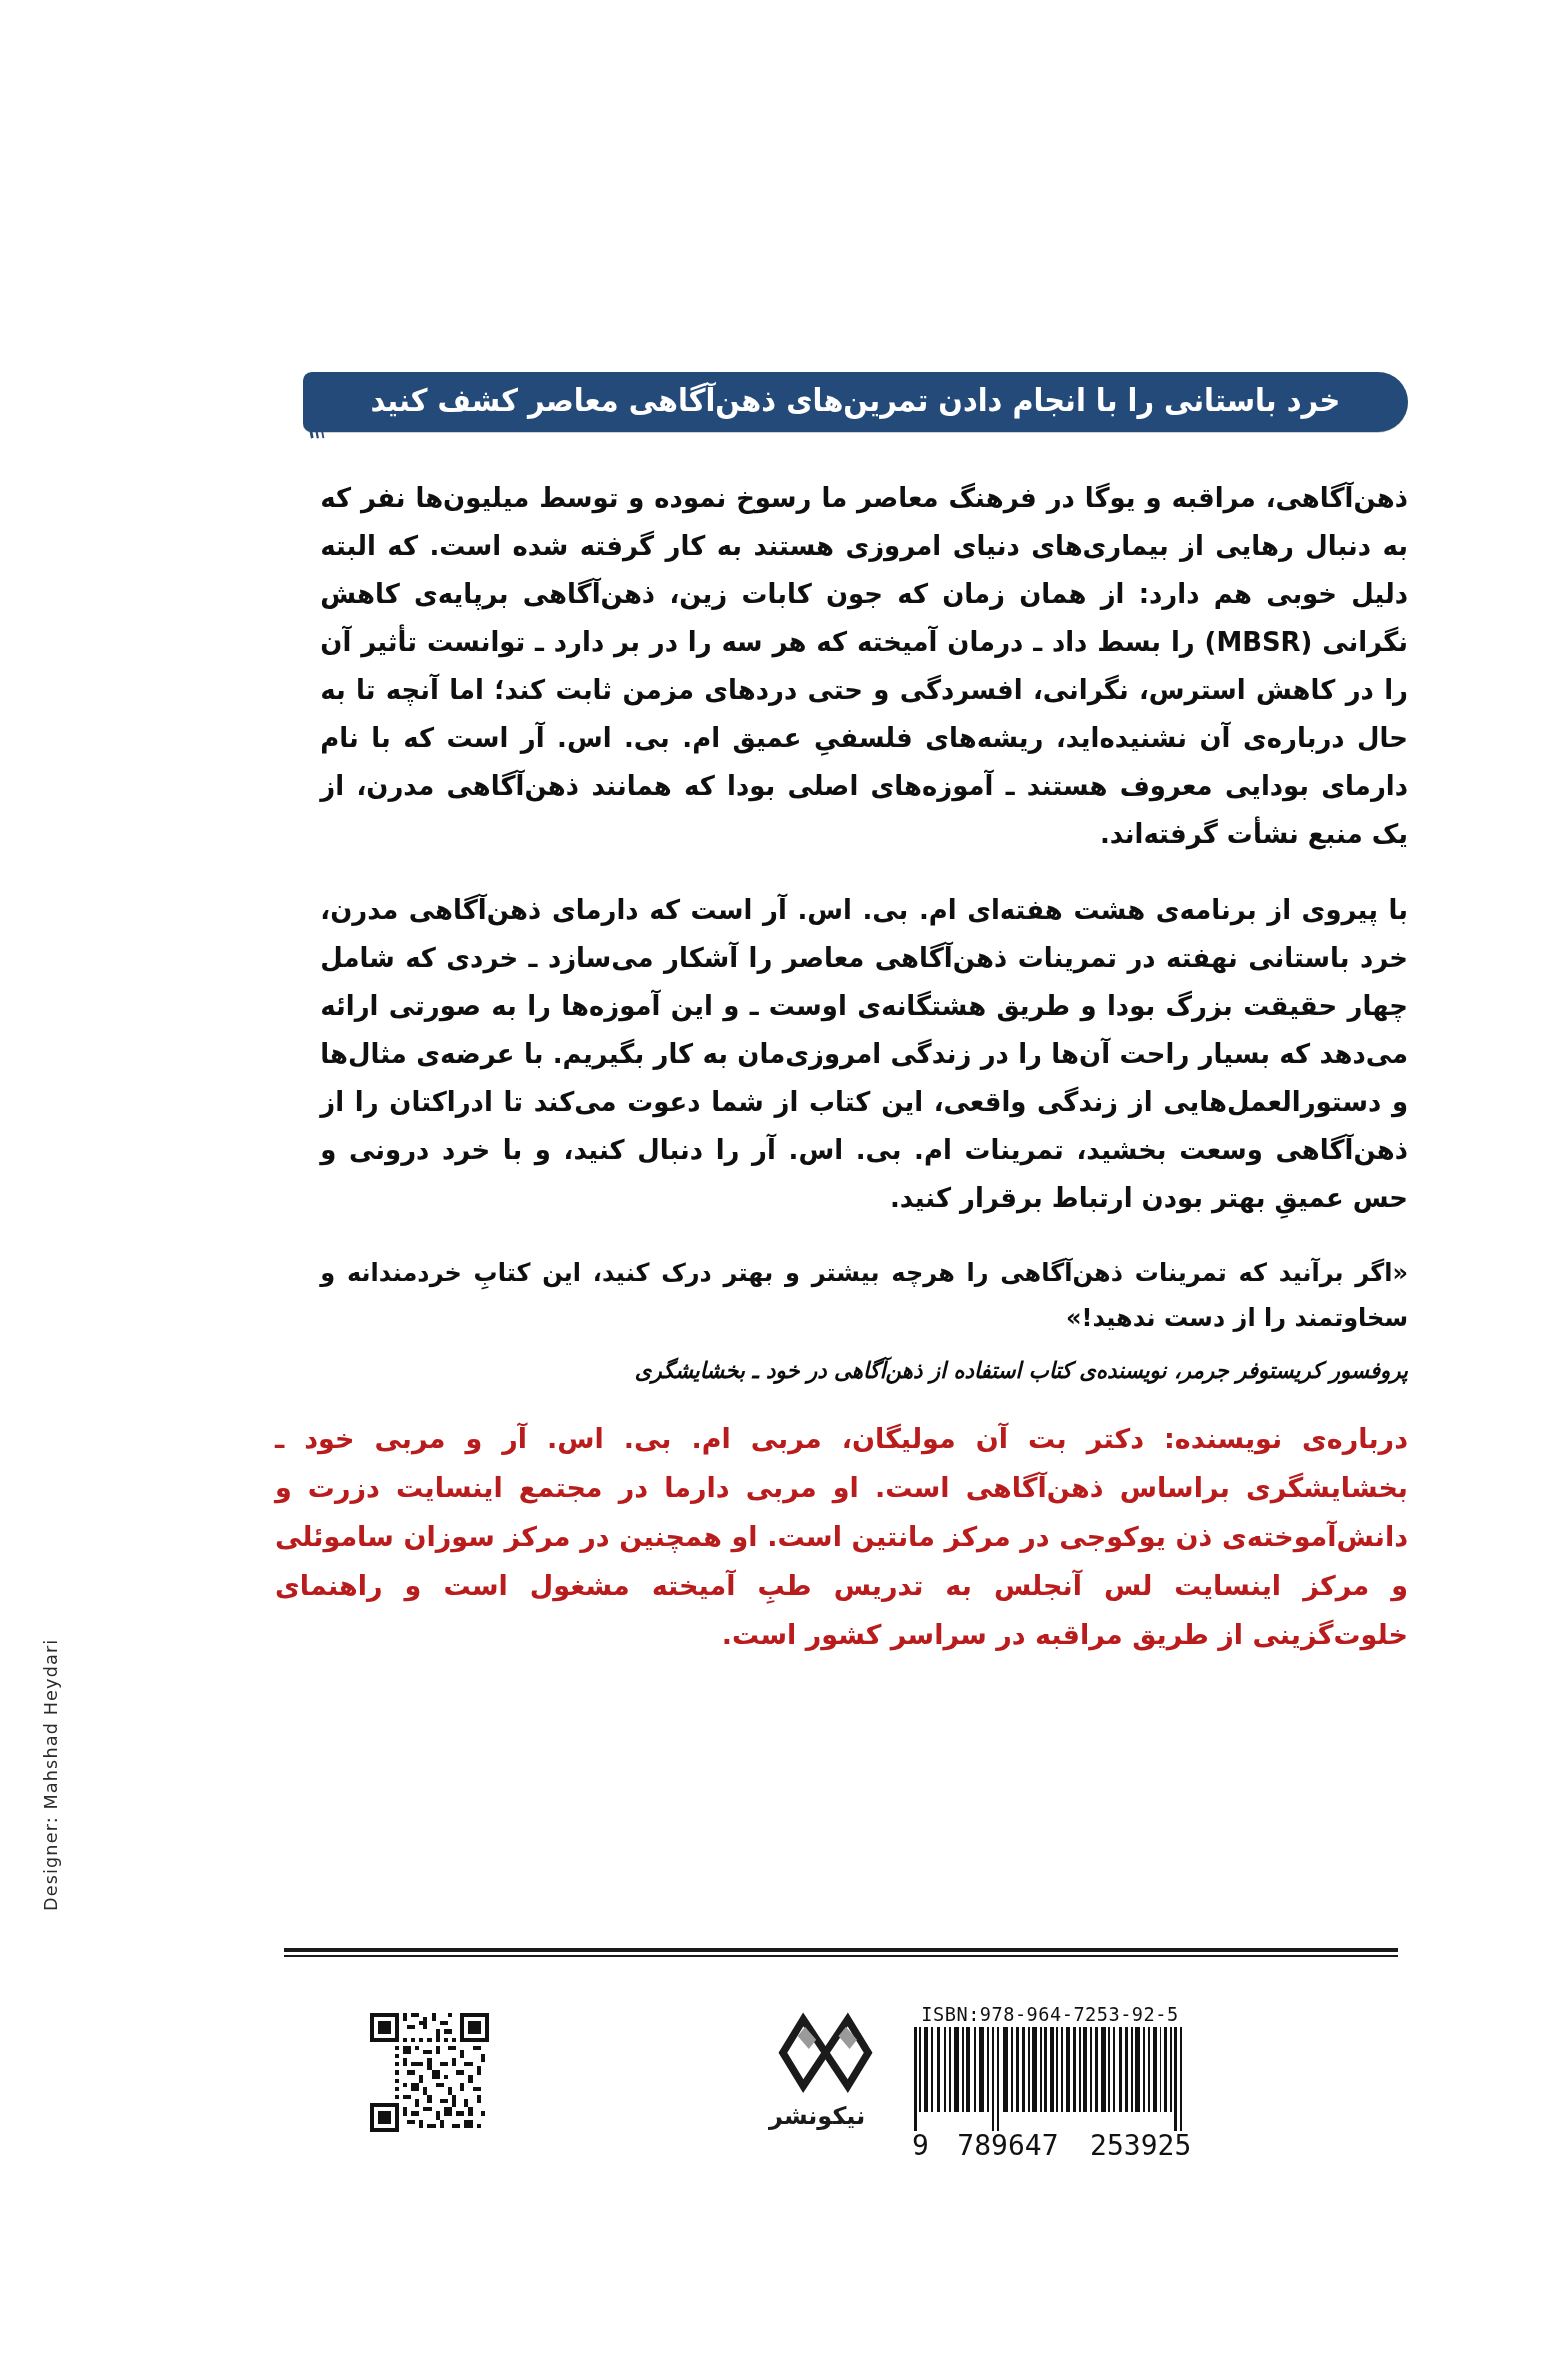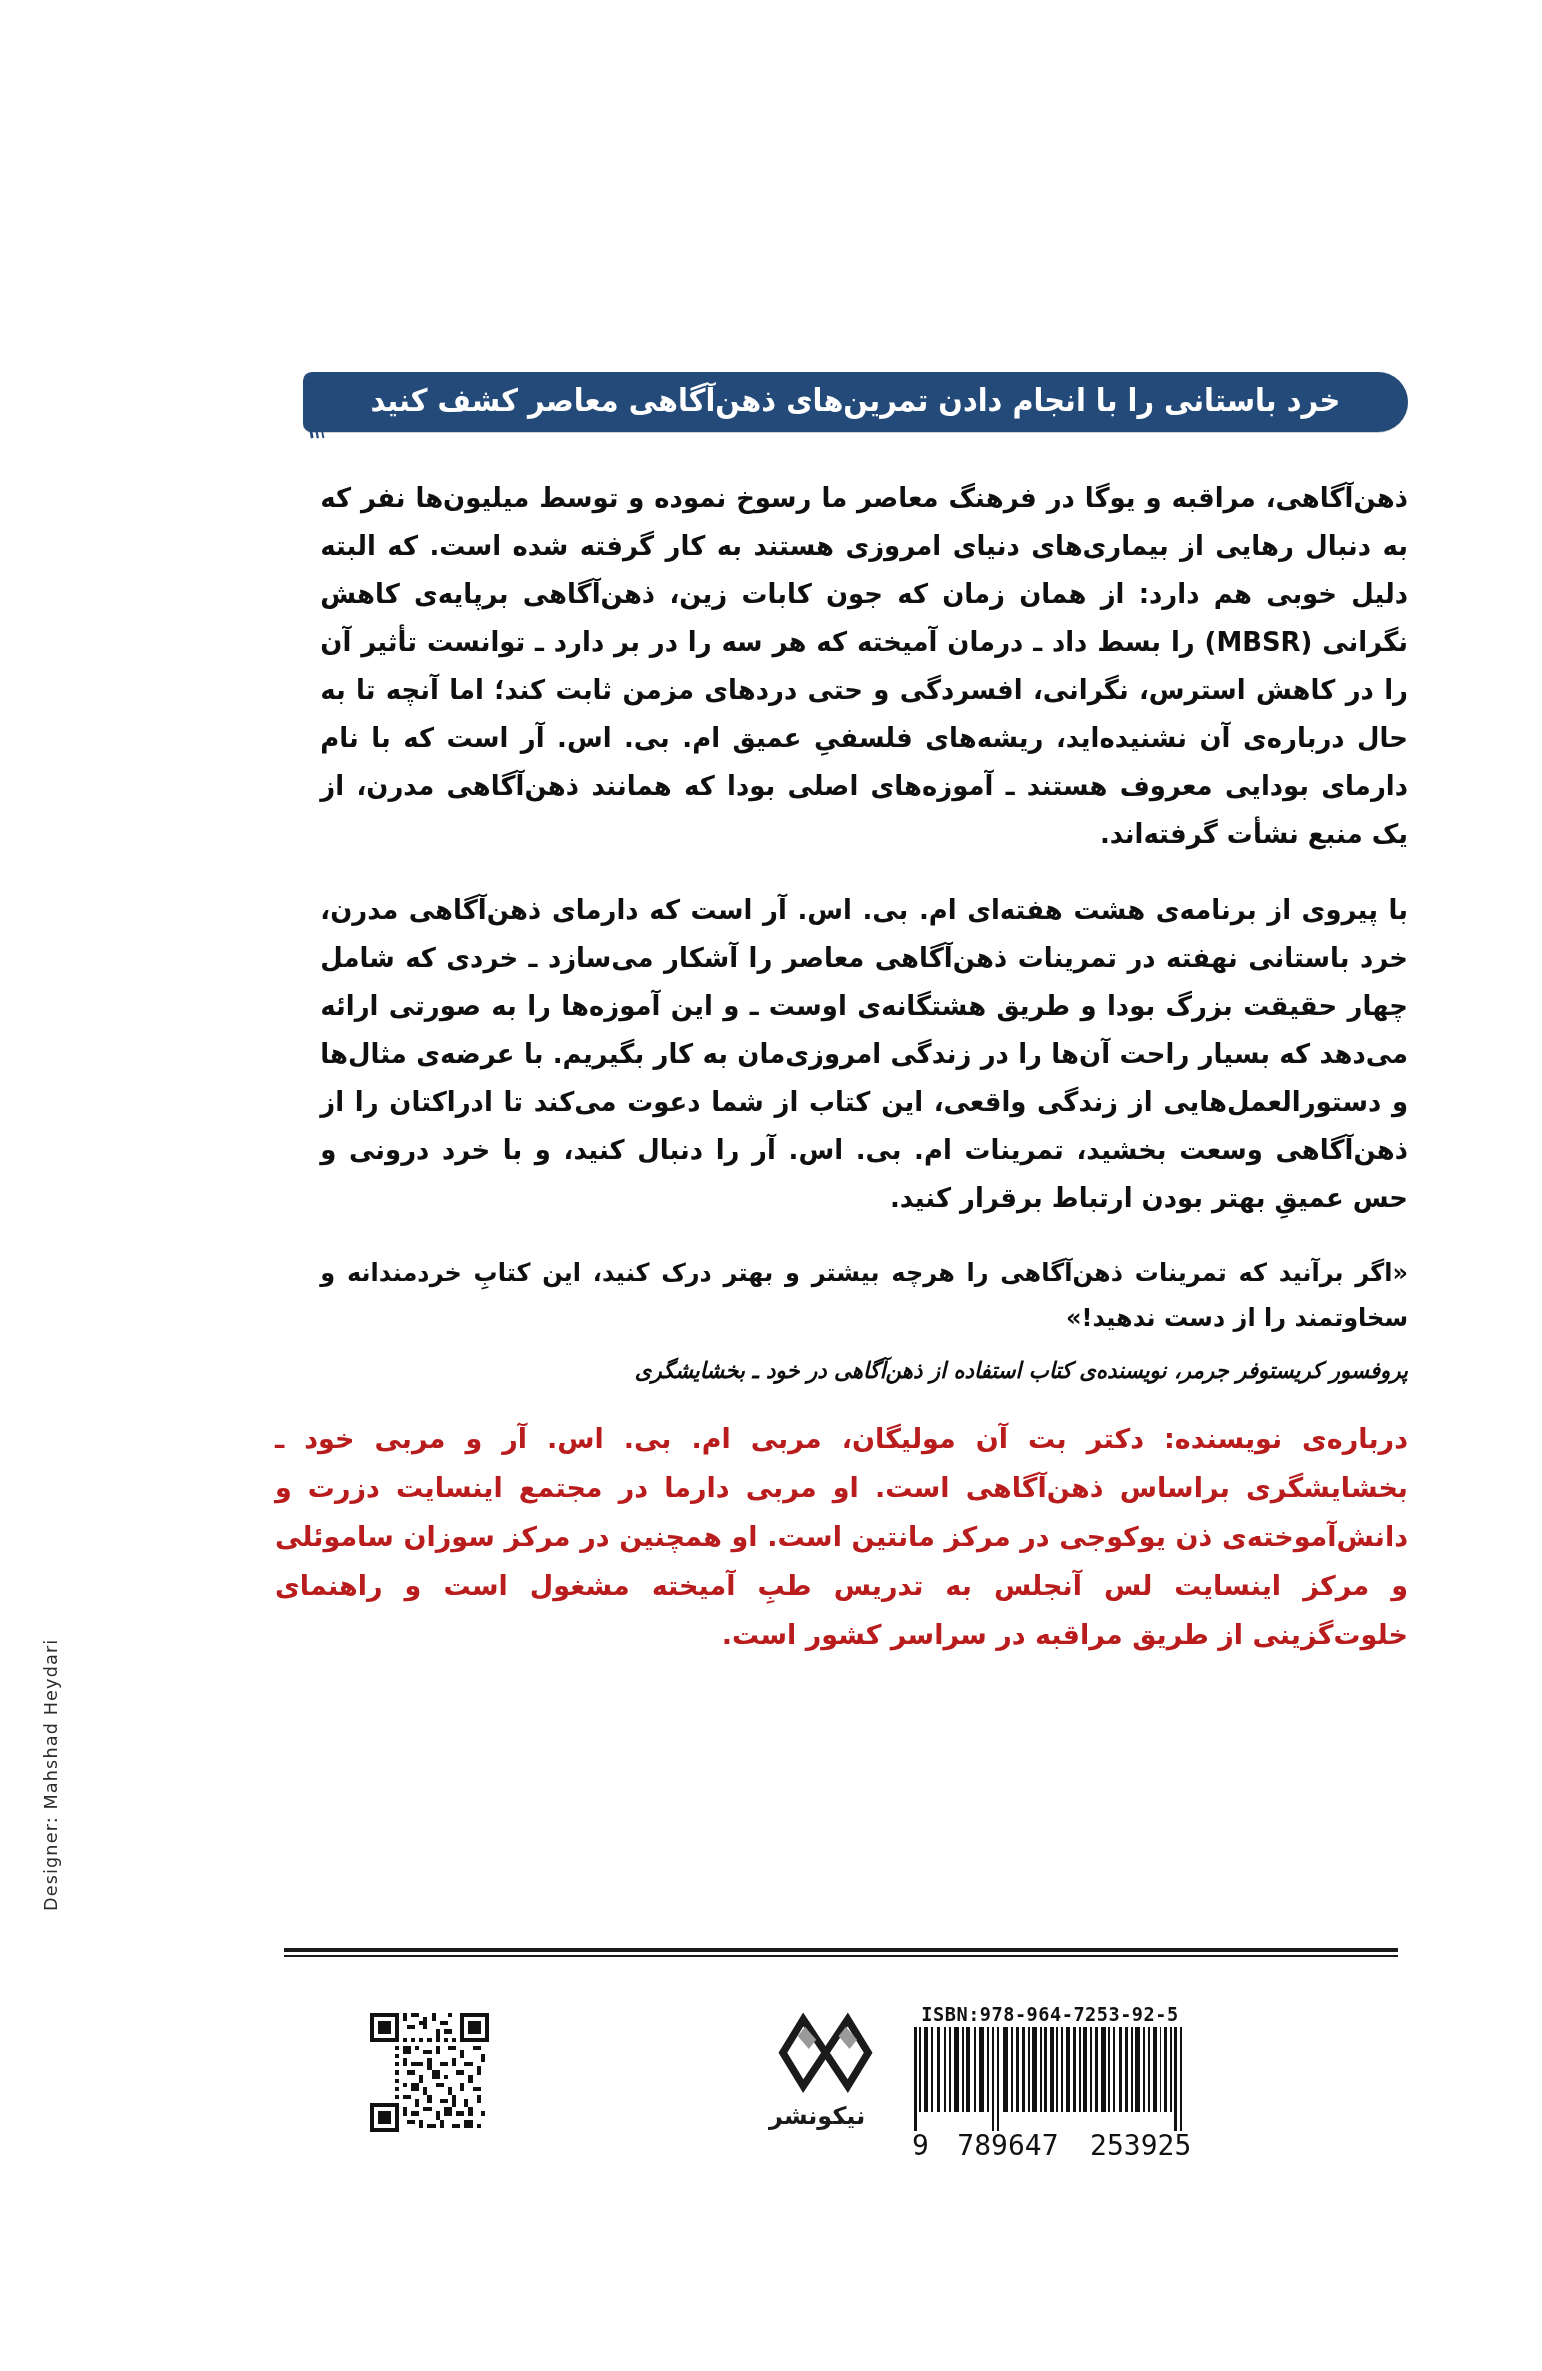--- a/index.html
+++ b/index.html
@@ -216,21 +216,20 @@
     width: 280px;
   }
   .isbn-text {
     font-family: "DejaVu Sans Mono", "Liberation Mono", monospace;
     font-size: 18.6px;
     letter-spacing: 0.5px;
     color: #111;
     text-align: center;
     margin-bottom: 1.9px;
     white-space: nowrap;
-    font-weight: bold;
   }
   .barcode svg { display: block; }
   .barcode-digits {
     font-family: "DejaVu Sans Mono", "Liberation Mono", monospace;
     font-size: 28px;
     color: #111;
     display: flex;
     justify-content: flex-start;
     gap: 5.6px;
     margin-top: -1.9px;

